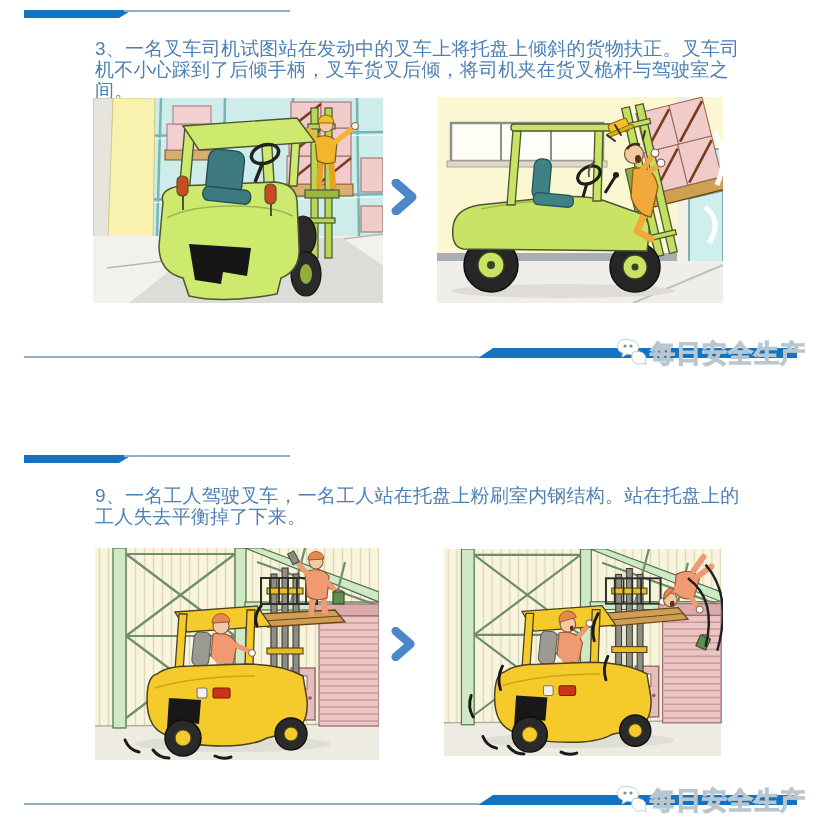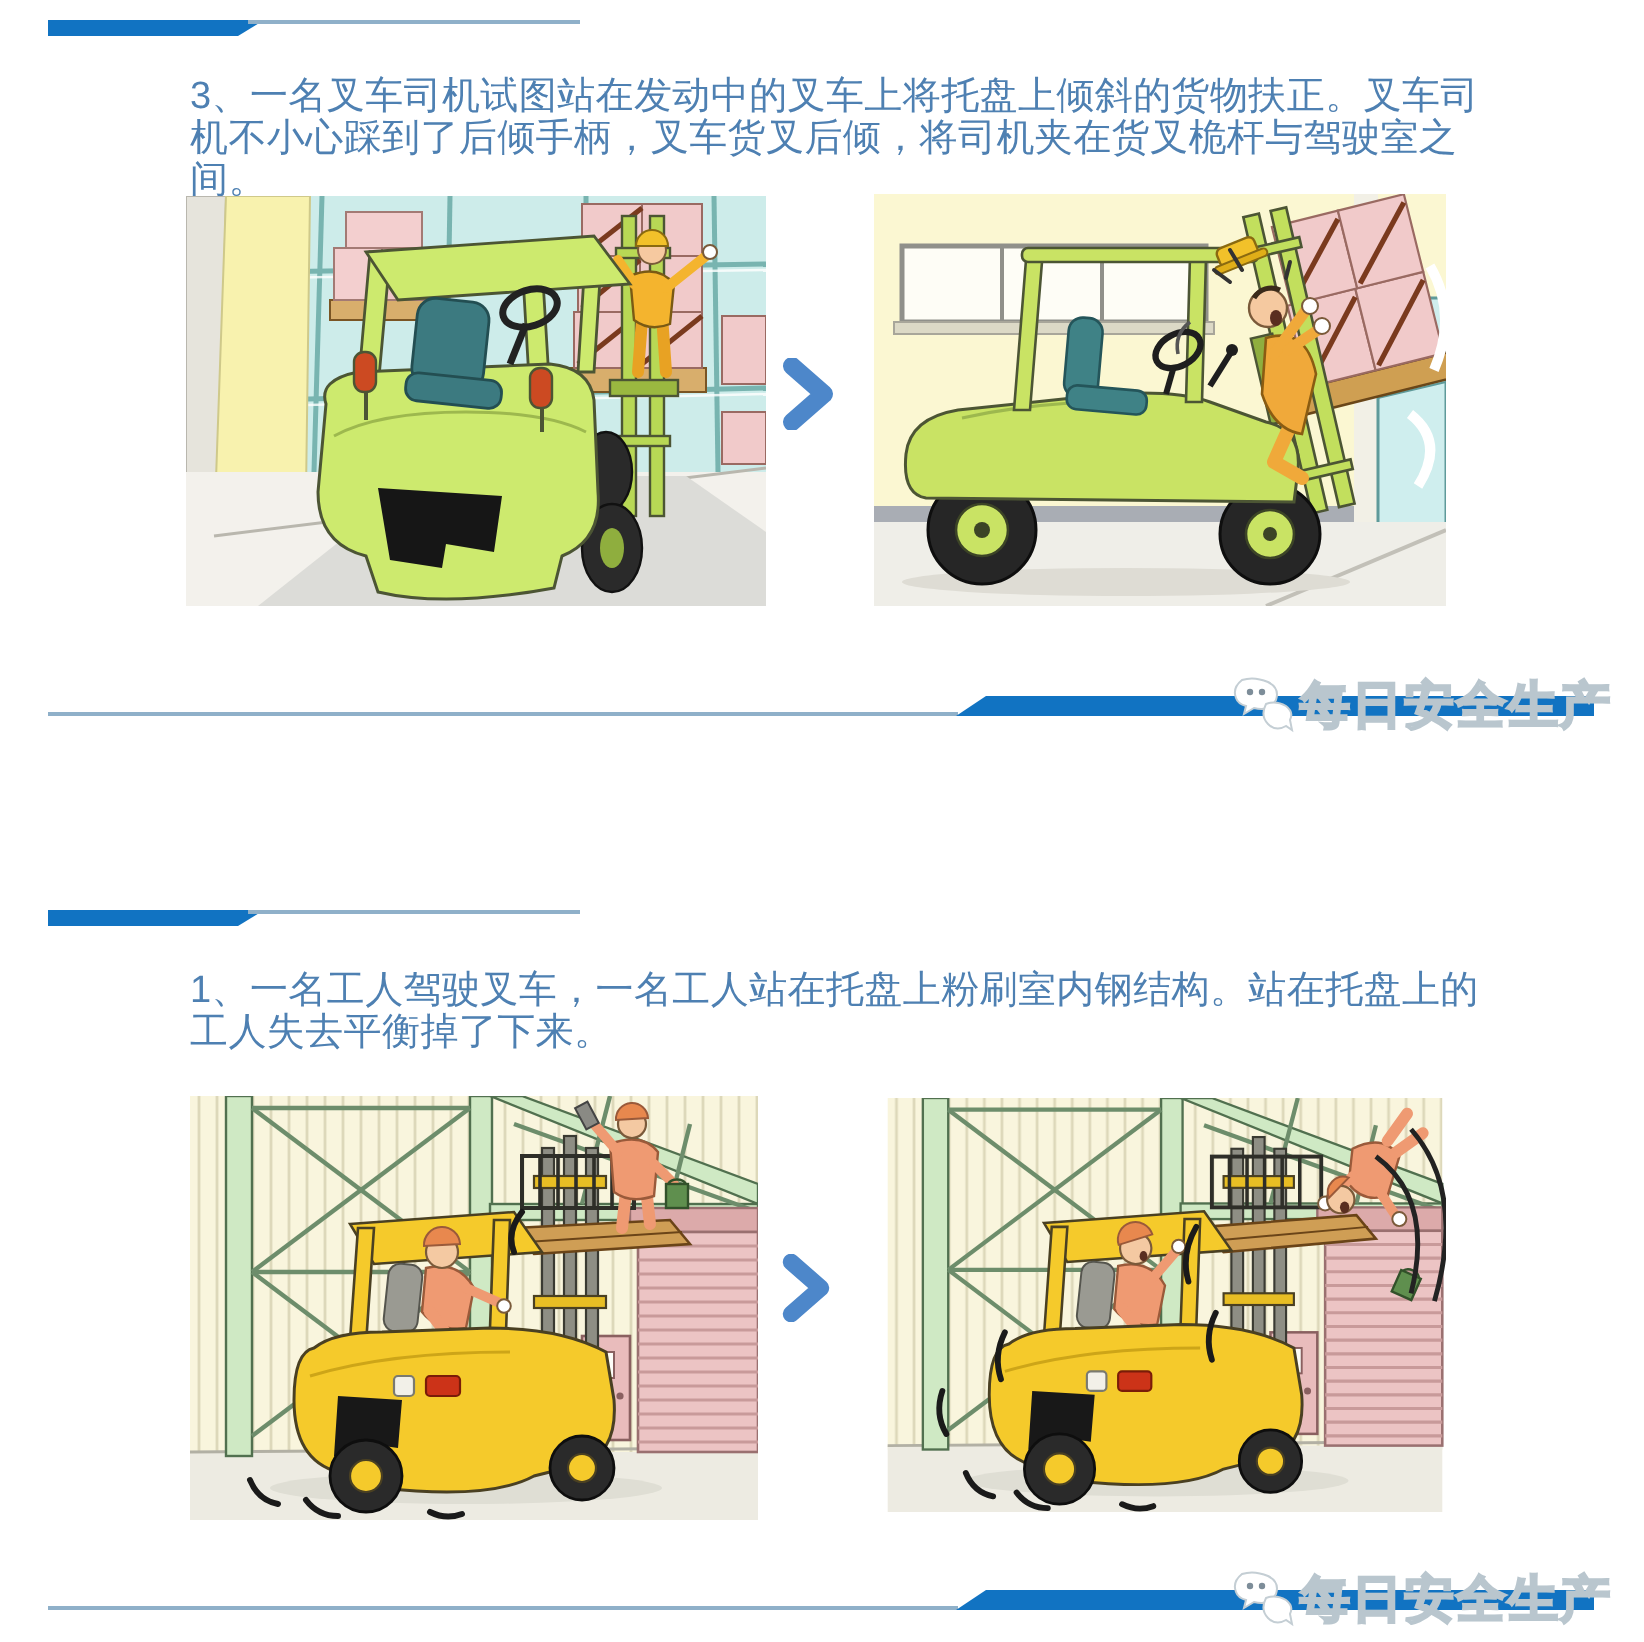--- a/index.html
+++ b/index.html
@@ -241,21 +241,21 @@
       </span>
       <span class="wm-text">每日安全生产</span>
     </div>
   </div>
 
   <div>
     <div class="hseg" style="top:455px;"></div>
     <div class="hline" style="top:455px;"></div>
   </div>
 
-  <p class="para" style="top:485px;">1、一名工人驾驶叉车，一名工人站在托盘上粉刷室内钢结构。站在托盘上的工人失去平衡掉了下来。</p>
+  <p class="para" style="top:485px;">9、一名工人驾驶叉车，一名工人站在托盘上粉刷室内钢结构。站在托盘上的工人失去平衡掉了下来。</p>
 
   <figure class="fig" style="left:95px;top:548px;width:284px;height:212px;" aria-label="一名工人驾驶黄色叉车，一名工人站在升起的托盘上粉刷室内钢结构">
     <svg viewBox="0 0 284 212">
       <defs>
         <pattern id="vsC" width="9" height="12" patternUnits="userSpaceOnUse">
           <rect width="9" height="12" fill="#f9f5dd"></rect>
           <line x1="4.5" y1="0" x2="4.5" y2="12" stroke="#ddd8ba" stroke-width="1.4"></line>
         </pattern>
       </defs>
       <rect width="284" height="180" fill="url(#vsC)"></rect>

